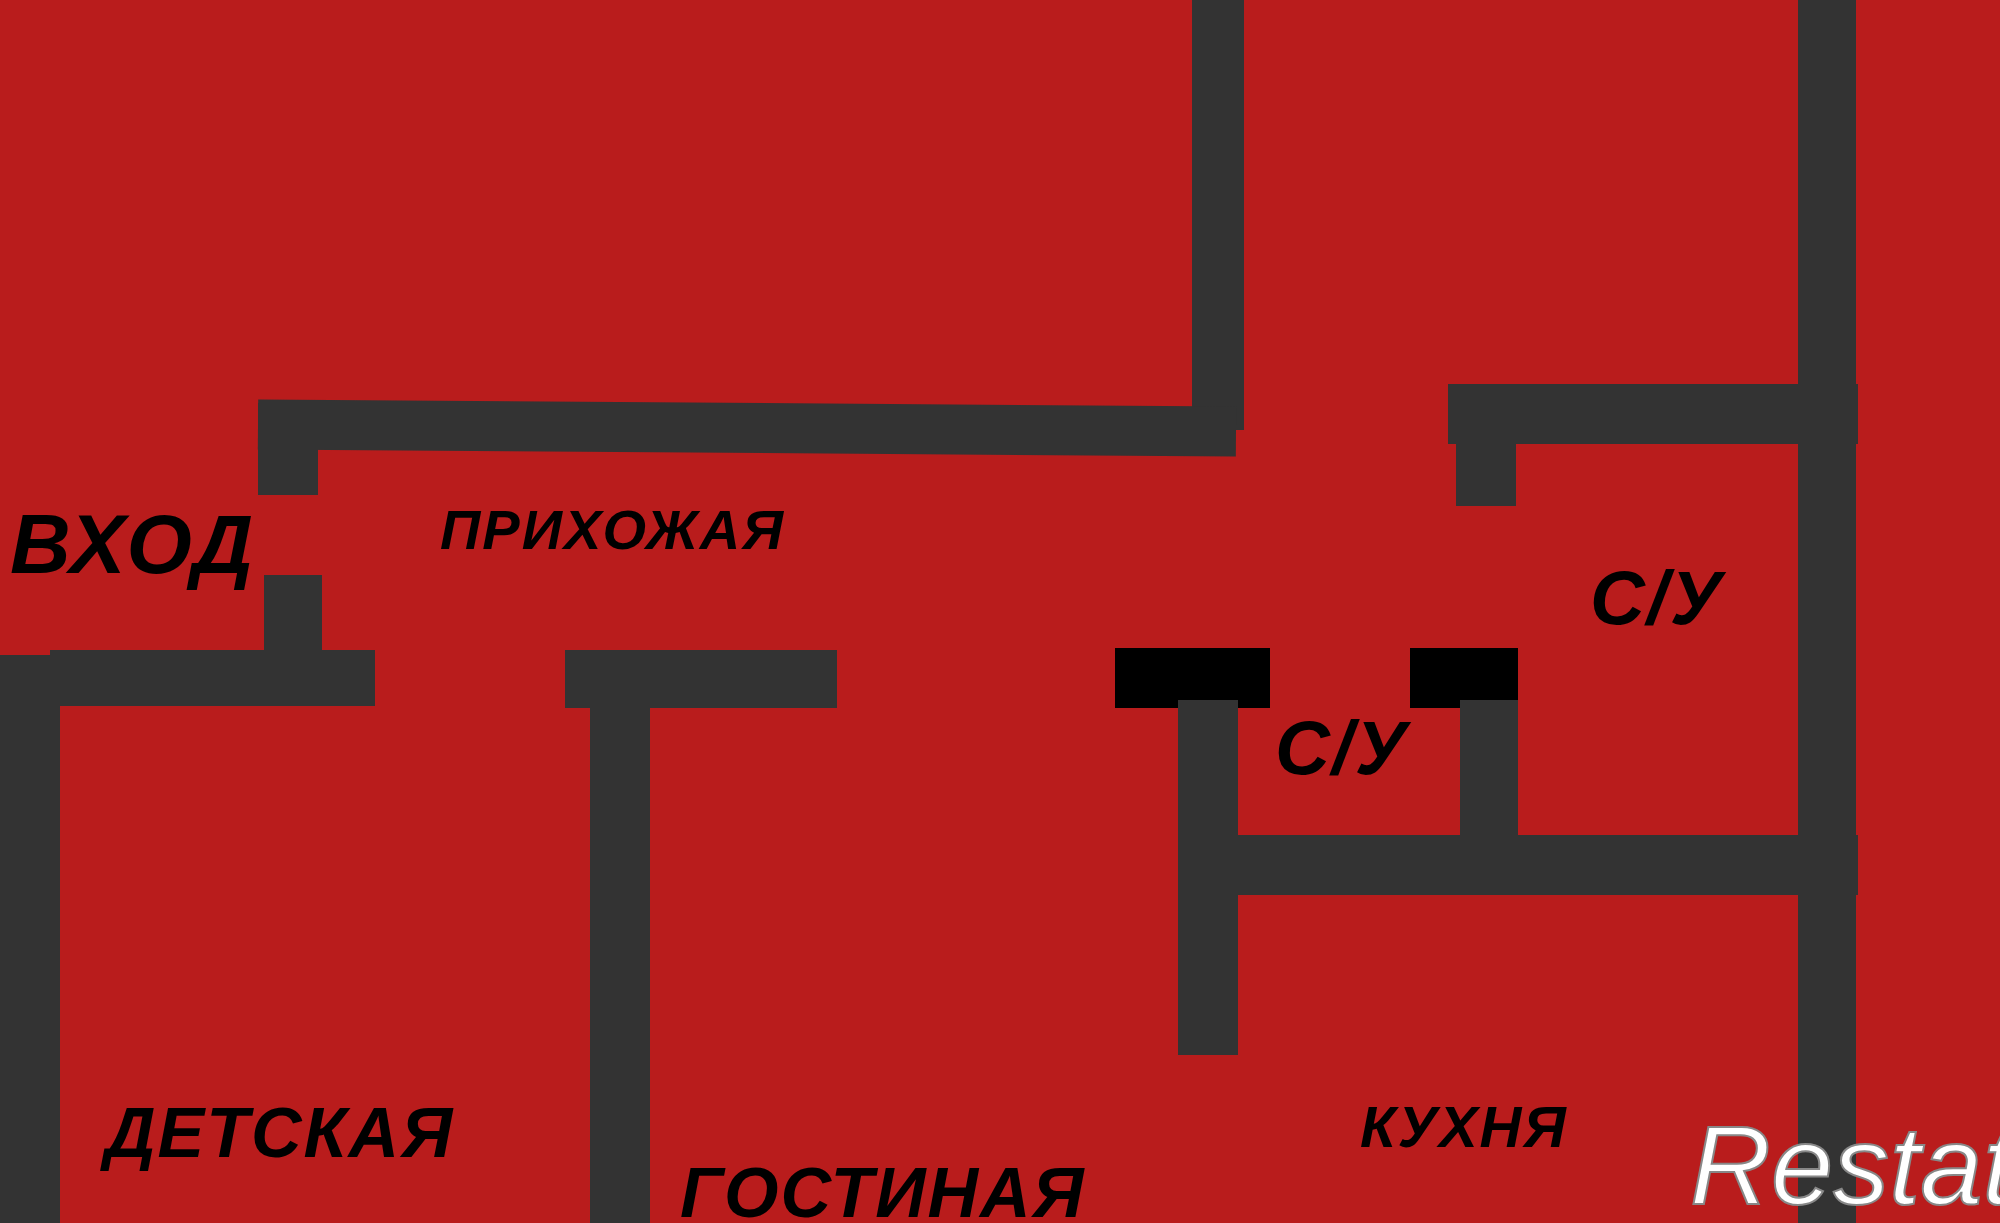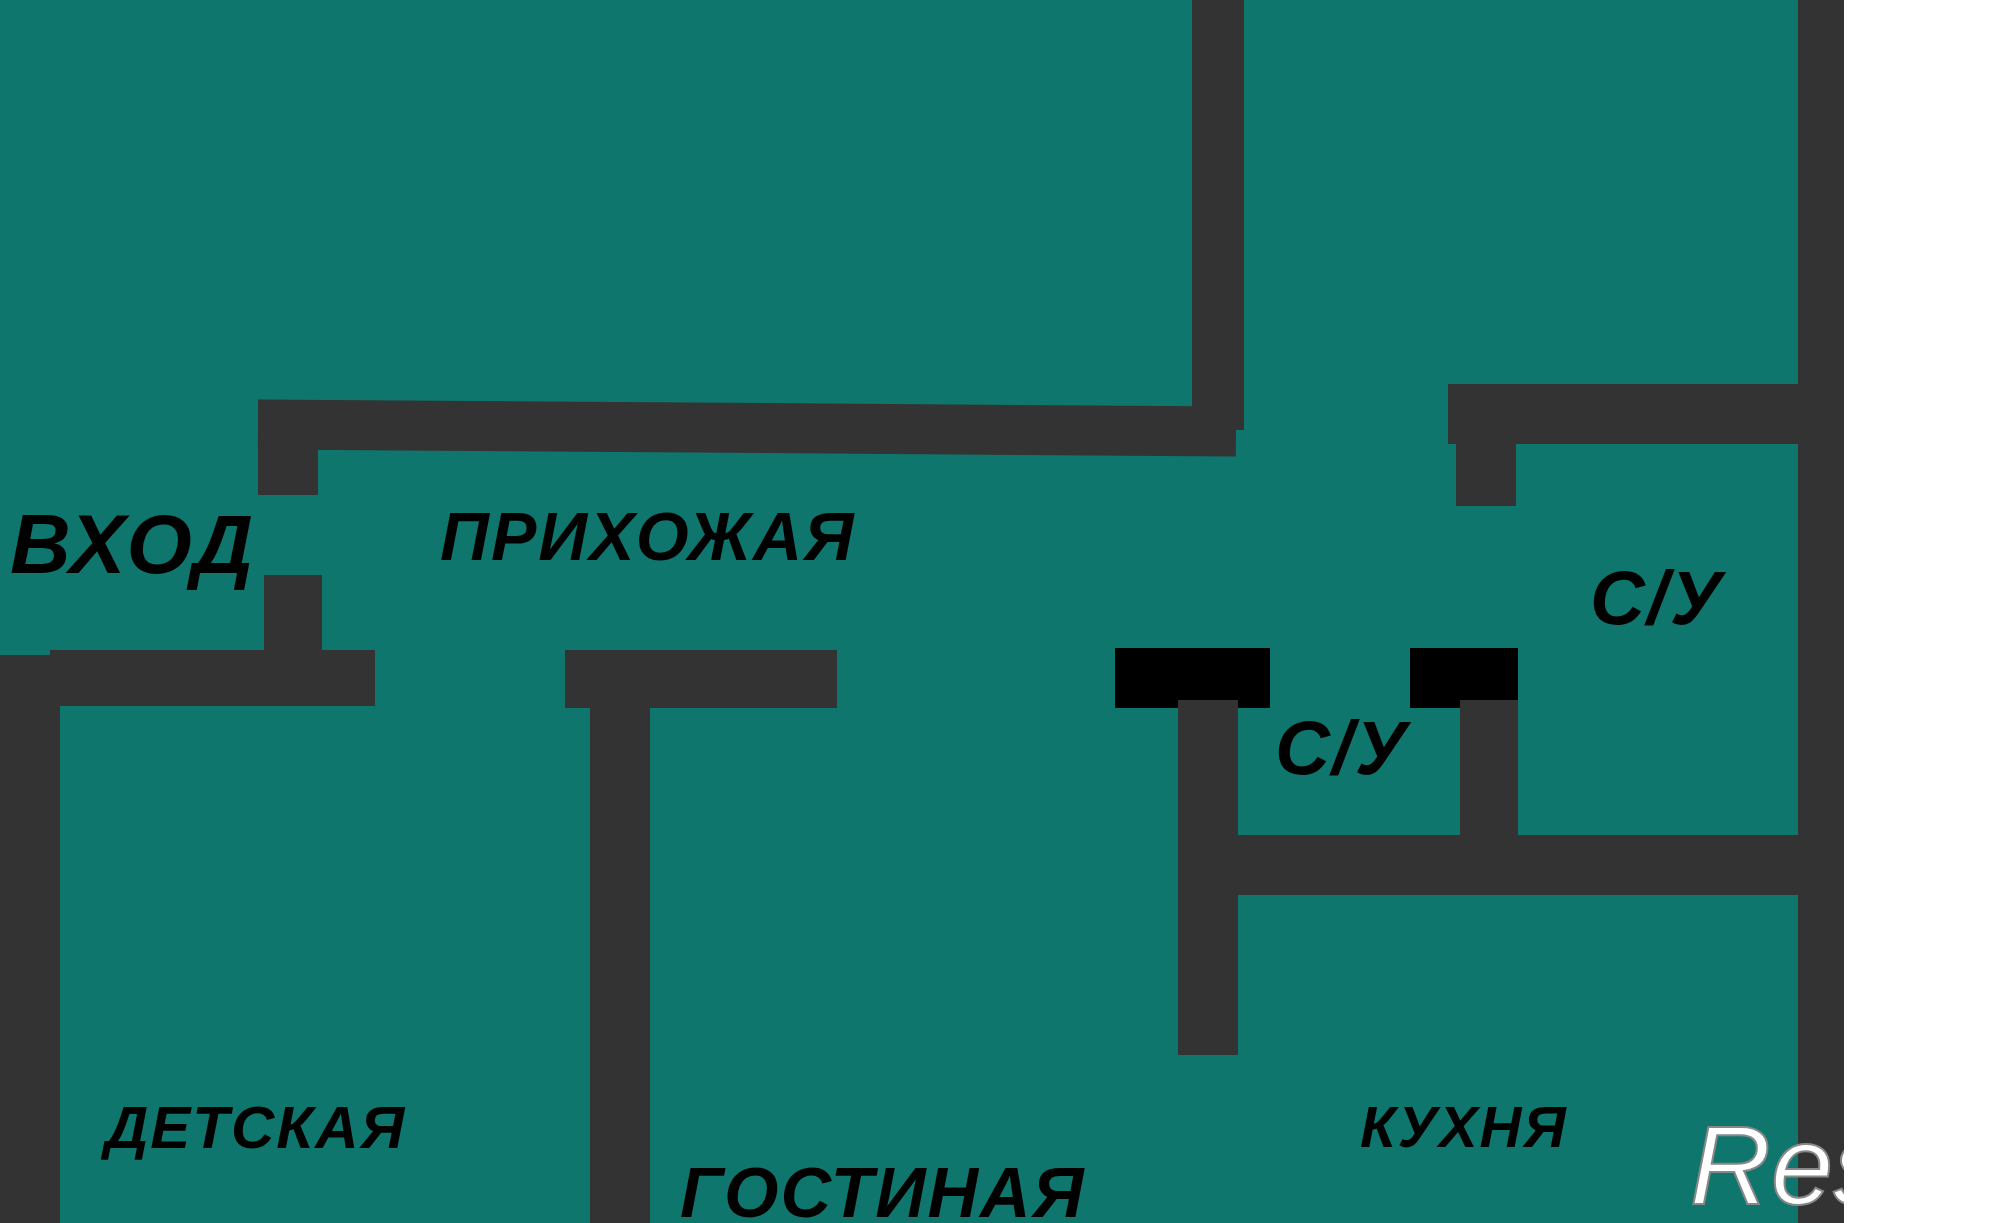--- a/index.html
+++ b/index.html
@@ -1,16 +1,16 @@
 <!DOCTYPE html>
 <html><head>
 <meta charset="utf-8">
 <style>
   html, body { margin: 0; padding: 0; background: #ffffff; }
-  #canvas { position: relative; width: 1844px; height: 1223px; overflow: hidden; background: #0f766e; }
+  #canvas { position: relative; width: 2000px; height: 1223px; overflow: hidden; background: #b91c1c; }
   .wall { position: absolute; background: #333333; }
   .wall.dark { background: #000000; }
   .label {
     position: absolute;
     font-family: "Liberation Sans", sans-serif;
     font-weight: bold;
     font-style: italic;
     color: #000000;
     letter-spacing: 2px;
     white-space: nowrap;
@@ -45,21 +45,21 @@
   <div class="wall" style="left:1448px; top:384px; width:410px; height:60px;"></div>
   <div class="wall" style="left:1456px; top:430px; width:60px; height:76px;"></div>
 
   <div class="wall dark" style="left:1115px; top:648px; width:155px; height:60px;"></div>
   <div class="wall dark" style="left:1410px; top:648px; width:108px; height:60px;"></div>
   <div class="wall" style="left:1178px; top:700px; width:60px; height:355px;"></div>
   <div class="wall" style="left:1460px; top:700px; width:58px; height:140px;"></div>
   <div class="wall" style="left:1178px; top:835px; width:680px; height:60px;"></div>
 
   <div class="label" style="left:10px; top:502px; font-size:84px;">ВХОД</div>
-  <div class="label" style="left:440px; top:502px; font-size:68px;">ПРИХОЖАЯ</div>
+  <div class="label" style="left:440px; top:502px; font-size:56px;">ПРИХОЖАЯ</div>
   <div class="label" style="left:1275px; top:710px; font-size:76px;">С/У</div>
   <div class="label" style="left:1590px; top:560px; font-size:76px;">С/У</div>
-  <div class="label" style="left:105px; top:1098px; font-size:60px;">ДЕТСКАЯ</div>
+  <div class="label" style="left:105px; top:1098px; font-size:70px;">ДЕТСКАЯ</div>
   <div class="label" style="left:680px; top:1150px; font-size:70px;margin-top:8px;">ГОСТИНАЯ</div>
   <div class="label" style="left:1360px; top:1098px; font-size:58px;">КУХНЯ</div>
 
   <div class="watermark" style="left:1690px; top:1110px; font-size:112px;">Restate</div>
 </div>
 
 </body></html>

